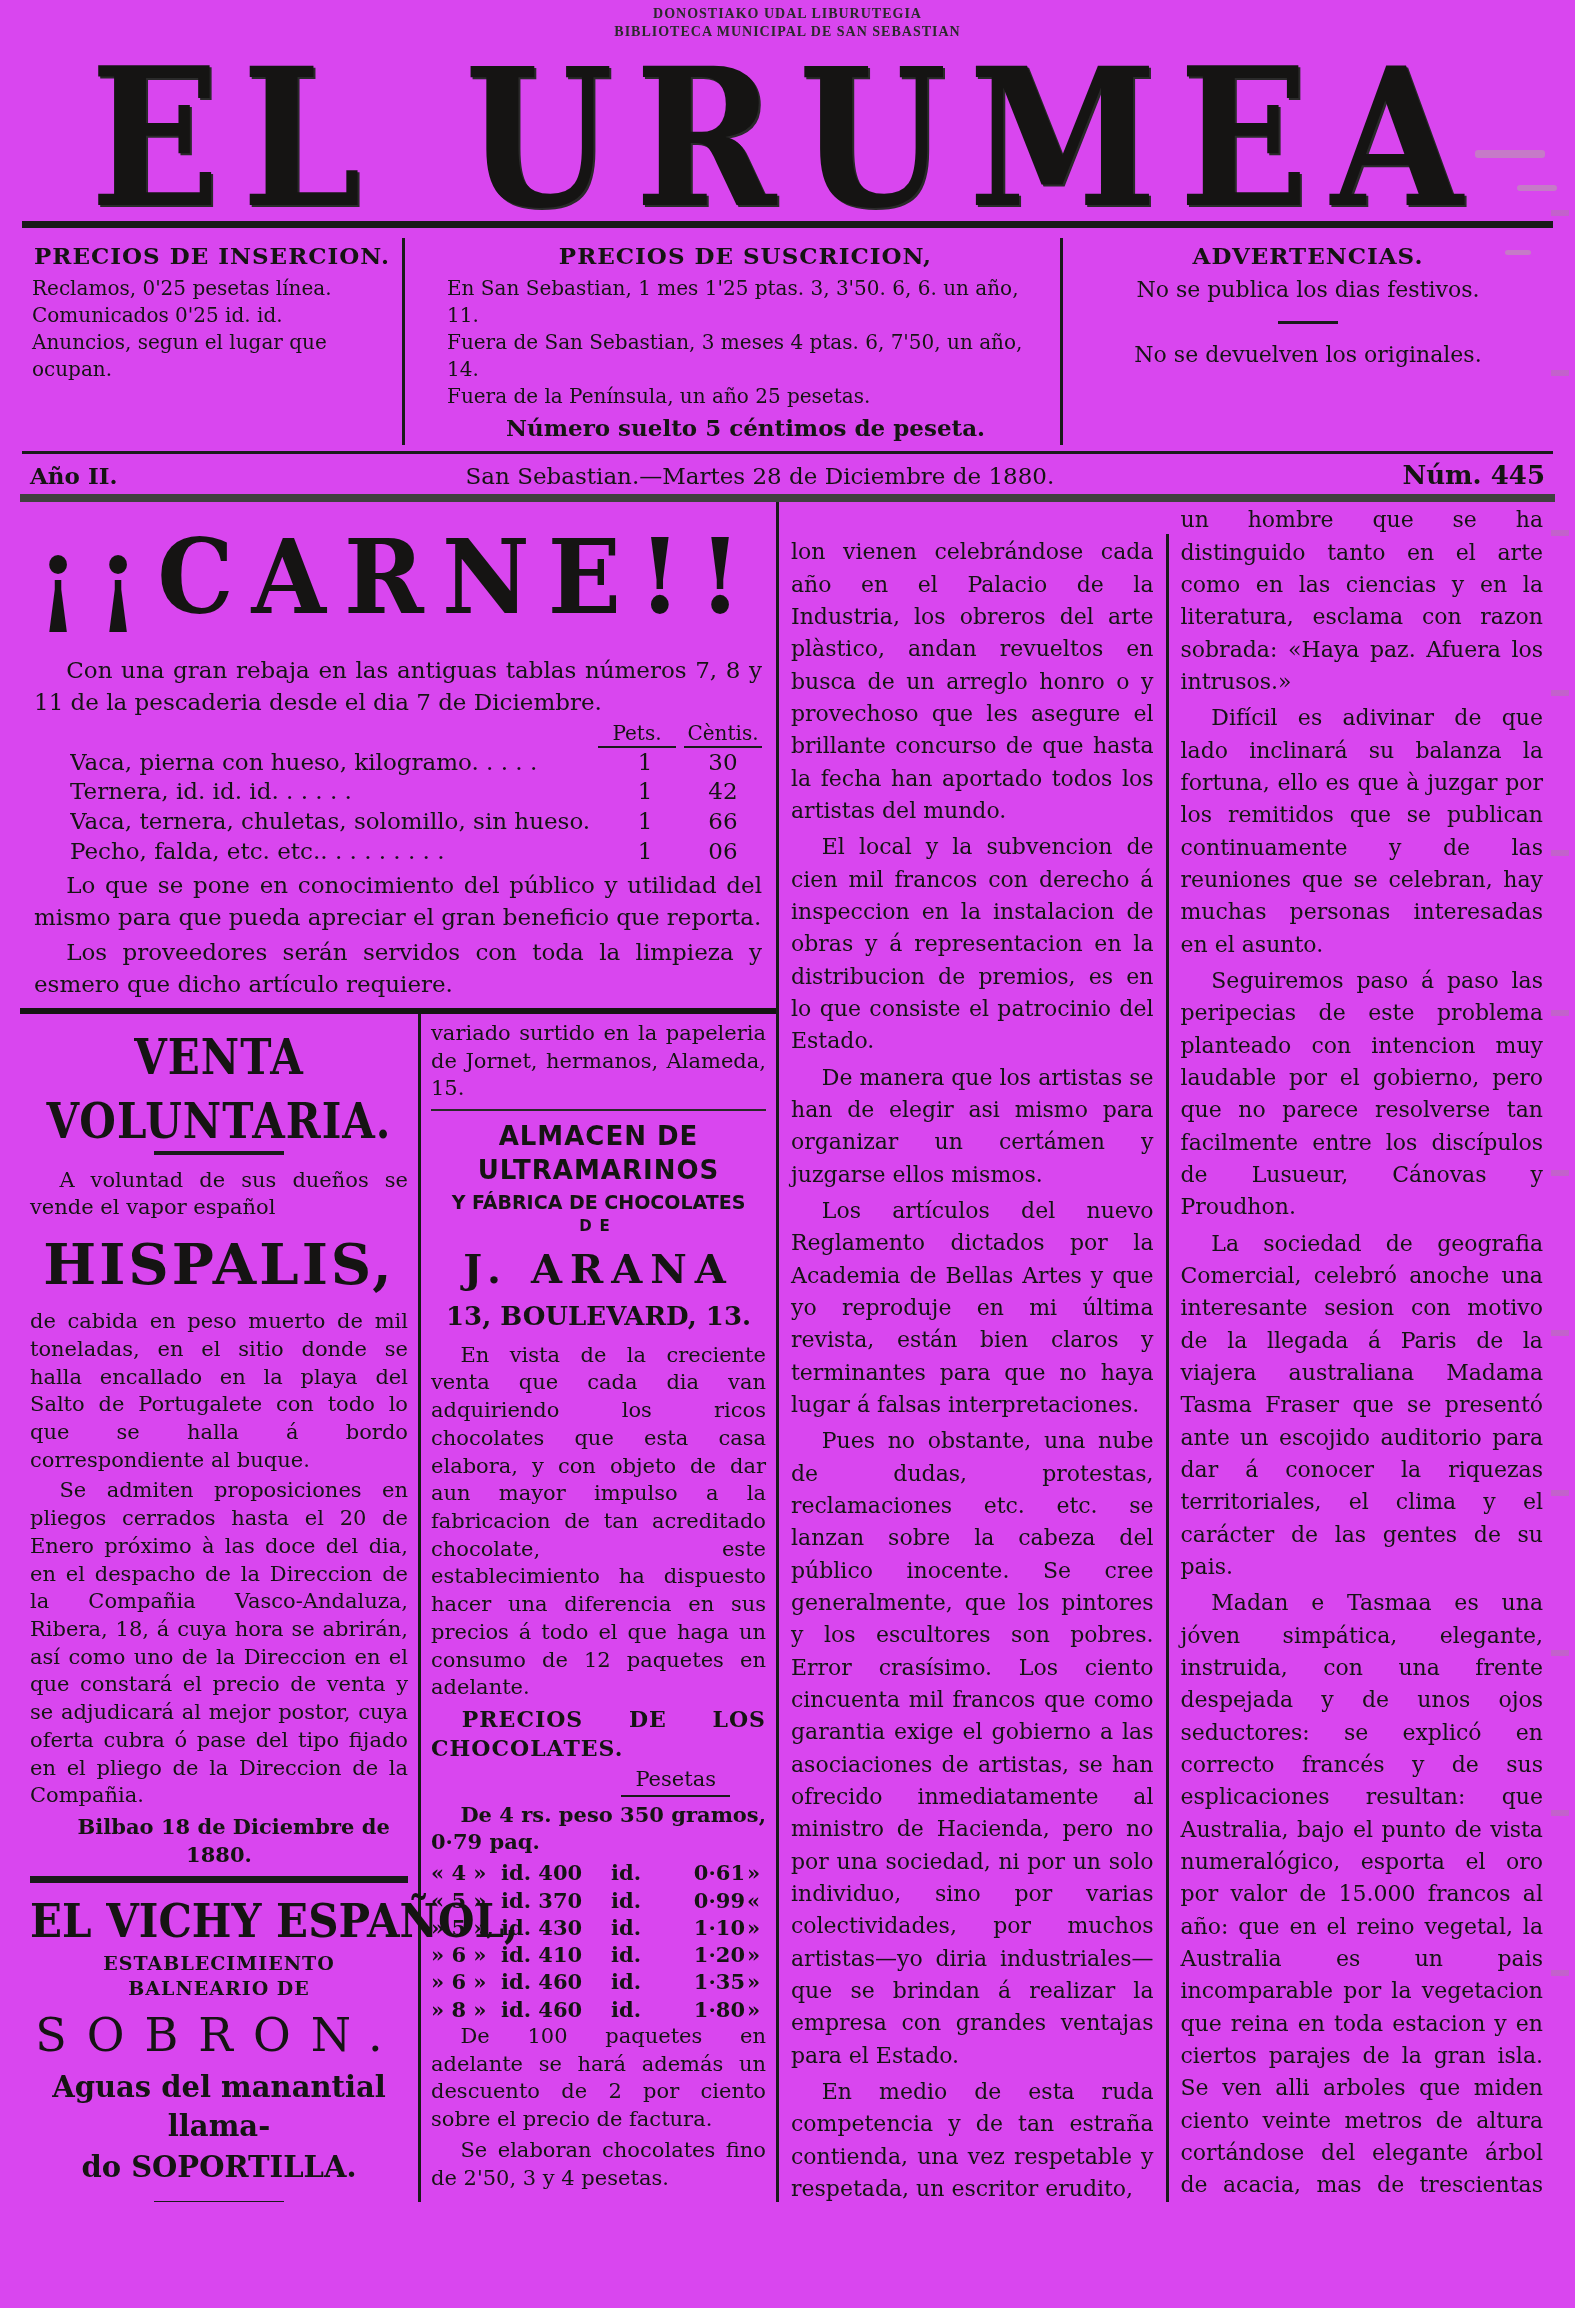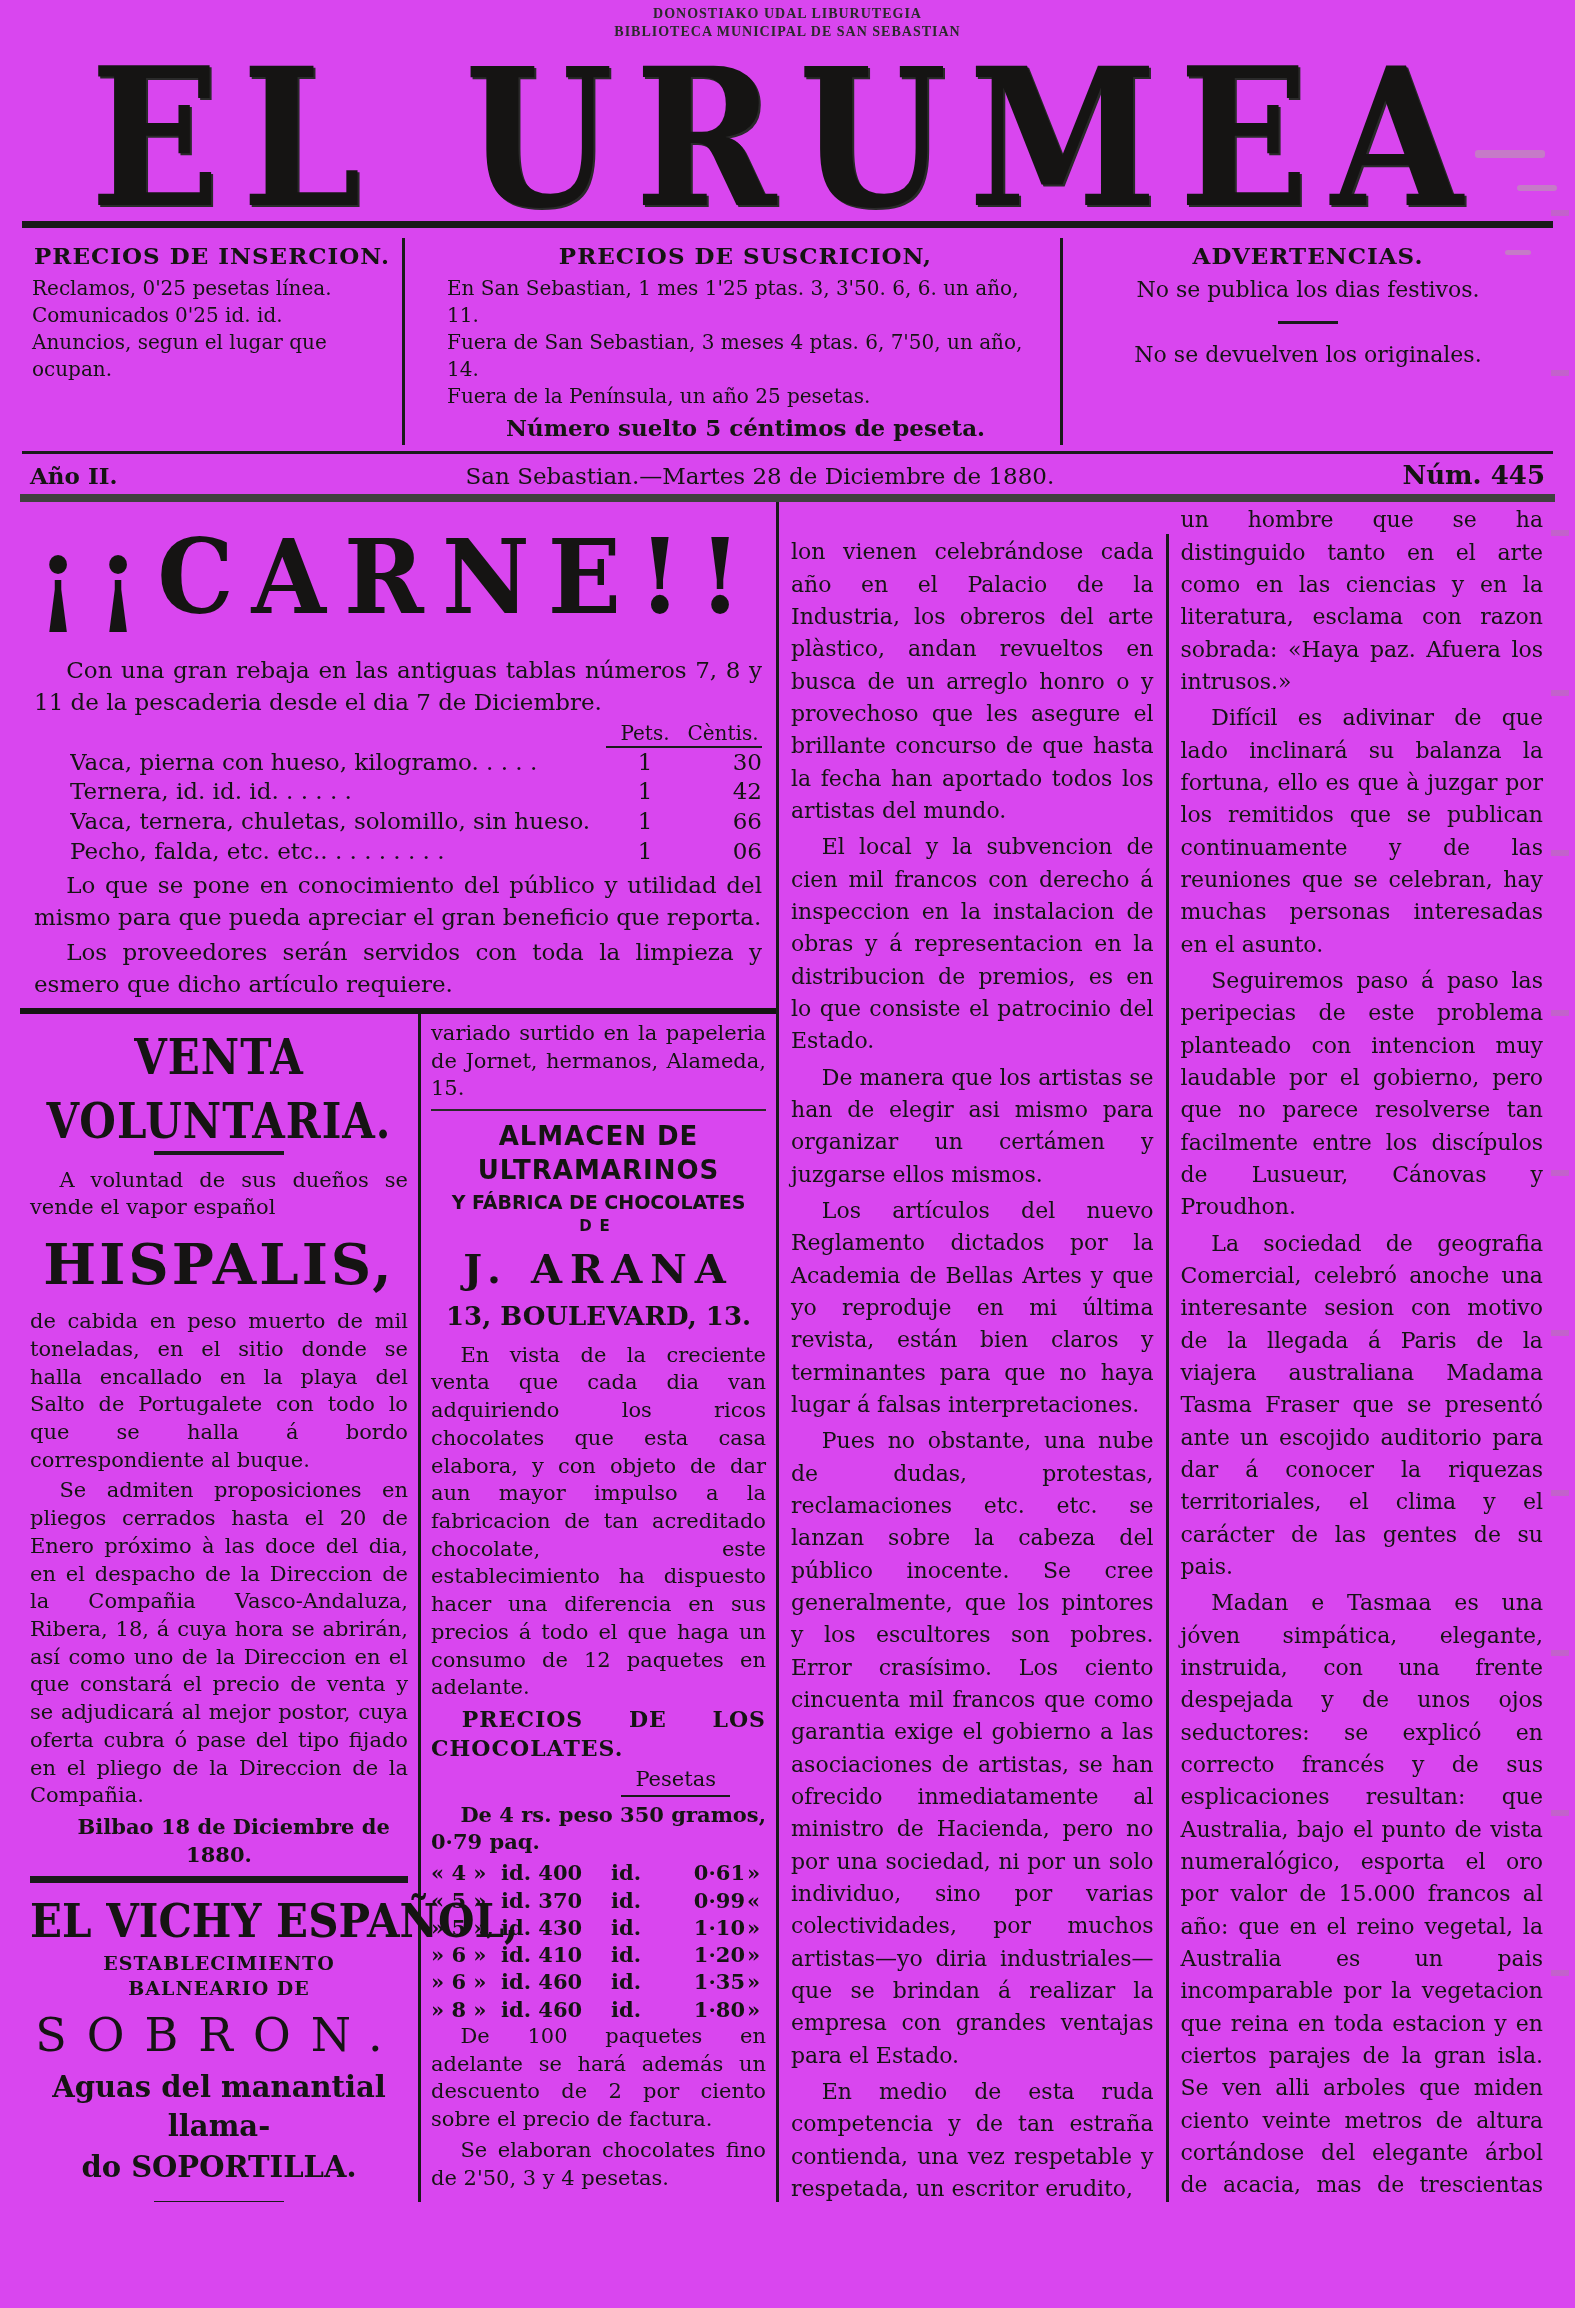--- a/index.html
+++ b/index.html
@@ -46,27 +46,27 @@
   .ncol { padding:2px 12px 0; font-size:22px; line-height:1.47; text-align:justify; }
   .ncol p { margin:0 0 4px; text-indent:1.4em; }
   .col3 { width:50%; border-right:3px solid #1a1a1a;margin-top:32px; }
   .col4 { width:50%; }
   
   .carne { padding:0 14px; }
   .carne-title { text-align:center; font-size:96px; font-weight:bold; letter-spacing:18px;
                  margin:14px 0 26px; transform:scaleY(1.08); transform-origin:top center; }
   .carne-intro { font-size:23px; line-height:1.35; text-align:justify; text-indent:1.4em; margin:0; }
   .carne-table { margin:2px 0 0 36px; font-size:23px; line-height:1.3; }
-  .thead { display:flex; }
+  .thead { display:flex;gap:8px; }
   .thead .sp { flex:1; }
   .thead .hcell { width:78px; text-align:center; font-size:20px; border-bottom:2px solid #1a1a1a; }
   .trow { display:flex; }
   .trow .titem { flex:1; overflow:hidden; white-space:nowrap; }
   .trow .tptas { width:78px; text-align:center; }
-  .trow .tcts  { width:78px; text-align:right; }
+  .trow .tcts  { width:78px; text-align:center; }
   .carne p.cpara { font-size:23px; line-height:1.4; text-align:justify; text-indent:1.4em; margin:2px 0 0; }
   
   .left-cols { display:flex; border-top:6px solid #151413; margin-top:8px; }
   .subcol { width:50%; font-size:21px; line-height:1.32; text-align:justify; padding:6px 10px 0; }
   .subcol1 { border-right:3px solid #1a1a1a; }
   .subcol p { margin:0 0 3px; text-indent:1.4em; }
   p.noindent { text-indent:0; }
   .venta-title { text-align:center; font-size:42px; font-weight:bold; letter-spacing:1px;
                  margin:6px 0 4px; transform:scaleY(1.15); transform-origin:top center; }
   .dash-rule { width:130px; border-top:4px solid #1a1a1a; margin:14px auto 12px; }

